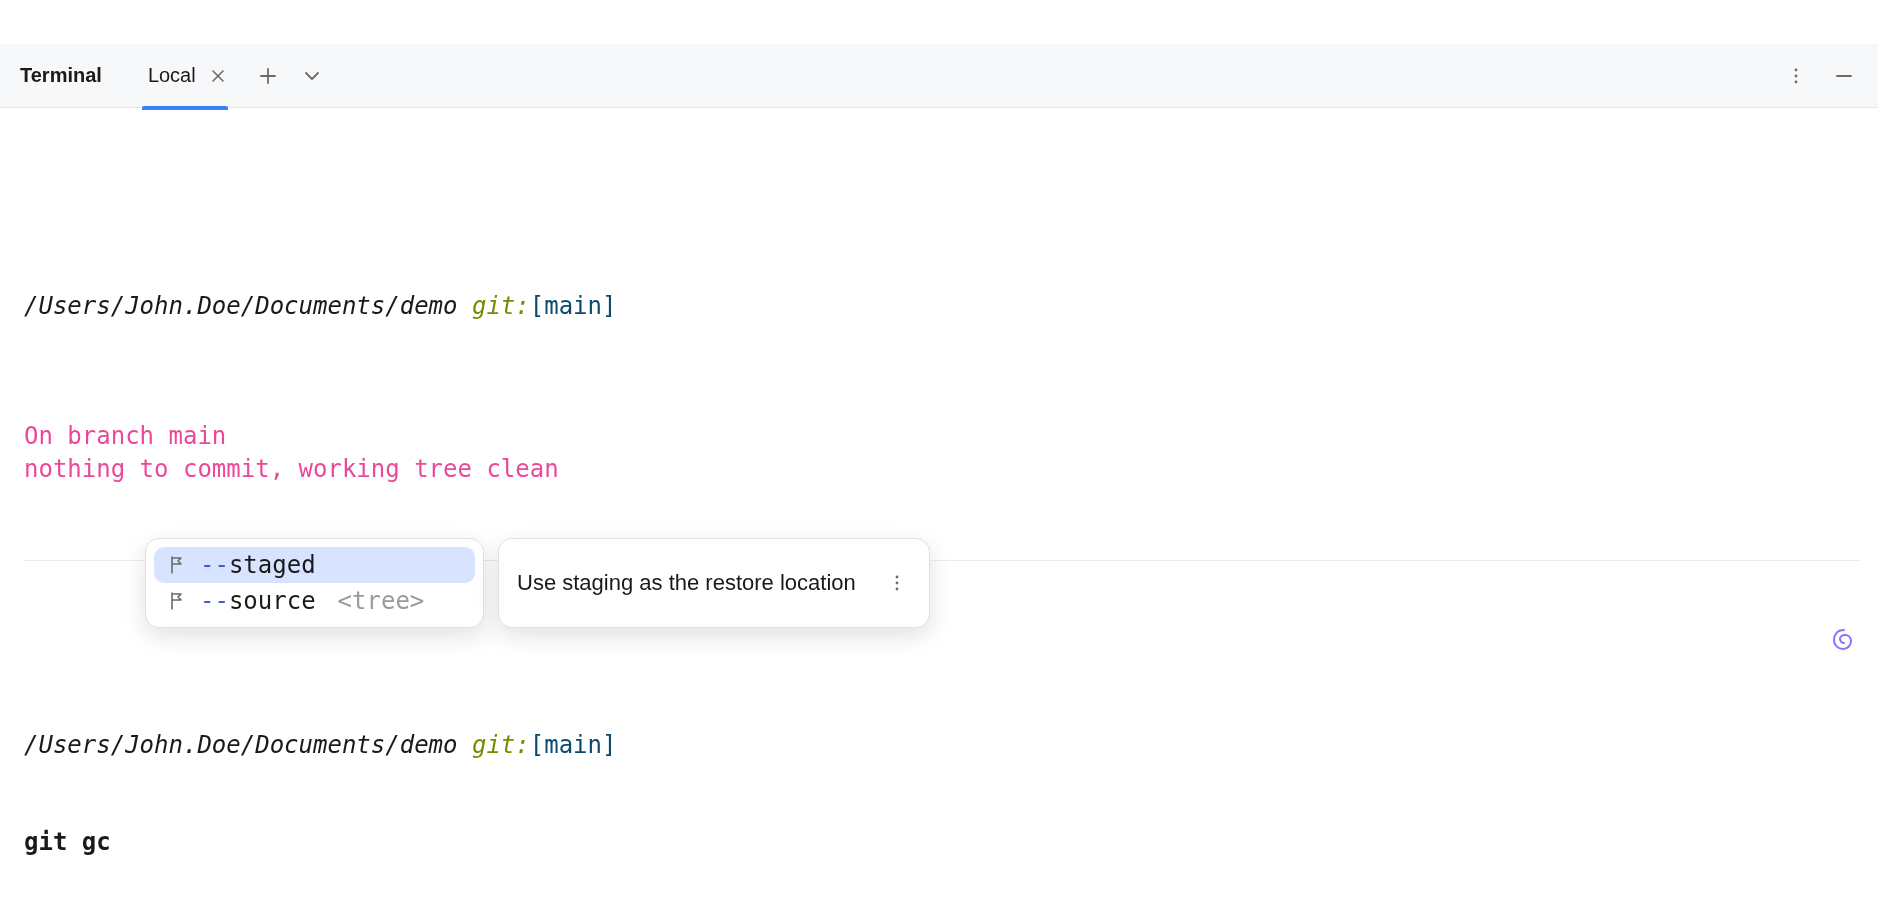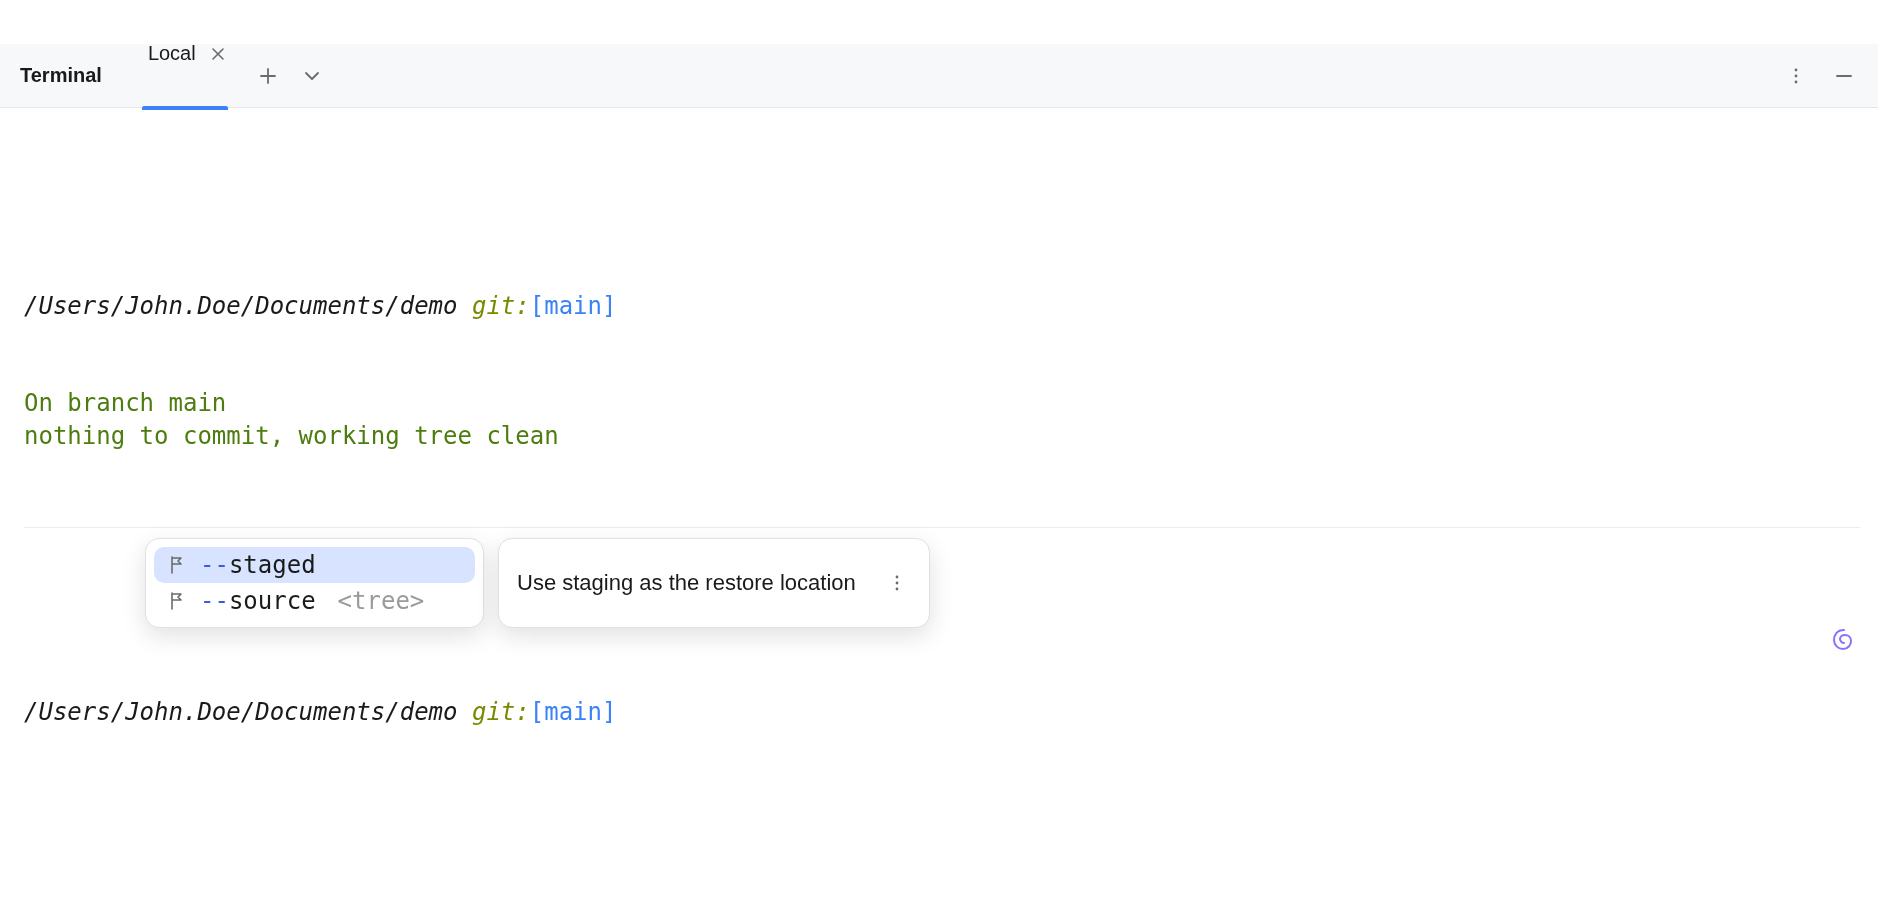--- a/index.html
+++ b/index.html
@@ -1,35 +1,35 @@
 <!DOCTYPE html>
 <html><head>
   <meta charset="utf-8">
   <style>
     * { box-sizing: border-box; margin: 0; padding: 0; }
     html, body { width: 1878px; height: 904px; font-family: -apple-system, BlinkMacSystemFont, "Segoe UI", sans-serif; background: #ffffff; overflow: hidden; }
     .header { height: 64px; display: flex; align-items: center; padding: 0 12px; background: #f7f8fa; border-bottom: 1px solid #e6e6e6; margin-top: 44px; }
     .header-title { font-size: 20px; font-weight: 600; color: #1a1a1a; margin-right: 40px; margin-left: 8px; }
-    .tab { display: flex; align-items: flex-start; height: 68px; position: relative; padding: 0 6px; }
+    .tab { display: flex; align-items: center; height: 68px; position: relative; padding: 0 6px; }
     .tab-label { font-size: 20px; color: #1a1a1a; margin-right: 10px; }
     .tab-close { color: #6b6b6b; font-size: 20px; width: 24px; height: 24px; display: flex; align-items: center; justify-content: center; cursor: pointer; }
     .tab-underline { position: absolute; bottom: 0; left: 0; right: 8px; height: 4px; background: #3b82f6; border-radius: 2px 2px 0 0; }
     .tab-actions { display: flex; align-items: center; margin-left: 18px; gap: 16px; }
     .ico-btn { width: 28px; height: 28px; display: flex; align-items: center; justify-content: center; color: #6b6b6b; cursor: pointer; }
     .spacer { flex: 1; }
     .right-actions { display: flex; align-items: center; gap: 20px; margin-right: 8px; }
     .content { padding: 14px 18px 0 24px; }
     .mono { font-family: "SF Mono", ui-monospace, Menlo, Consolas, monospace; font-size: 24px; line-height: 1.35; color: #1a1a1a; white-space: pre; }
     .block { padding: 6px 0 10px 0; border-bottom: 1px solid #ececec; }
     .block:last-child { border-bottom: none; }
     .path  { color: #1a1a1a; font-style: italic; }
     .gitlbl{ color: #7a8a00; font-style: italic; }
-    .branch{ color: #3b82f6; }
+    .branch{ color: #0c4a6e; }
     .cmd   { font-weight: 700; }
-    .out   { color: #4d7c0f; }
+    .out   { color: #ec4899; margin-top: 33px; }
     .popup-wrap { position: absolute; left: 145px; top: 538px; display: flex; gap: 14px; }
     .suggest { width: 339px; background: #ffffff; border: 1px solid #e0e0e0; border-radius: 14px; box-shadow: 0 8px 24px rgba(0,0,0,.12); padding: 8px; }
     .suggest-item { display: flex; align-items: center; gap: 12px; padding: 4px 12px; border-radius: 10px; font-family: "SF Mono", ui-monospace, Menlo, monospace; font-size: 24px; }
     .suggest-item.selected { background: #d7e3ff; }
     .flag-icon { width: 22px; height: 22px; display: inline-flex; align-items: center; justify-content: center; color: #6b6b6b; flex-shrink: 0; }
     .opt-text .dashes { color: #3b5bdb; }
     .opt-text .word { color: #1a1a1a; }
     .opt-arg { color: #9a9a9a; margin-left: 10px; }
     .doc { width: 432px; background: #ffffff; border: 1px solid #e0e0e0; border-radius: 14px; box-shadow: 0 8px 24px rgba(0,0,0,.12); padding: 16px 18px; display: flex; align-items: center; font-size: 22px; color: #1a1a1a; }
     .doc-more { margin-left: auto; }
@@ -81,20 +81,21 @@
 <div class="content mono">
 
   <div class="block">
     <div><span class="path">/Users/John.Doe/Documents/demo</span> <span class="gitlbl">git:</span><span class="branch">[main]</span></div>
     <div class="out">On branch main
 nothing to commit, working tree clean</div>
   </div>
 
   <div class="block">
     <div><span class="path">/Users/John.Doe/Documents/demo</span> <span class="gitlbl">git:</span><span class="branch">[main]</span></div>
+    <div class="cmd">git gc</div>
     
   </div>
 
   
 
   
 
 </div>
 
 <div class="popup-wrap">

